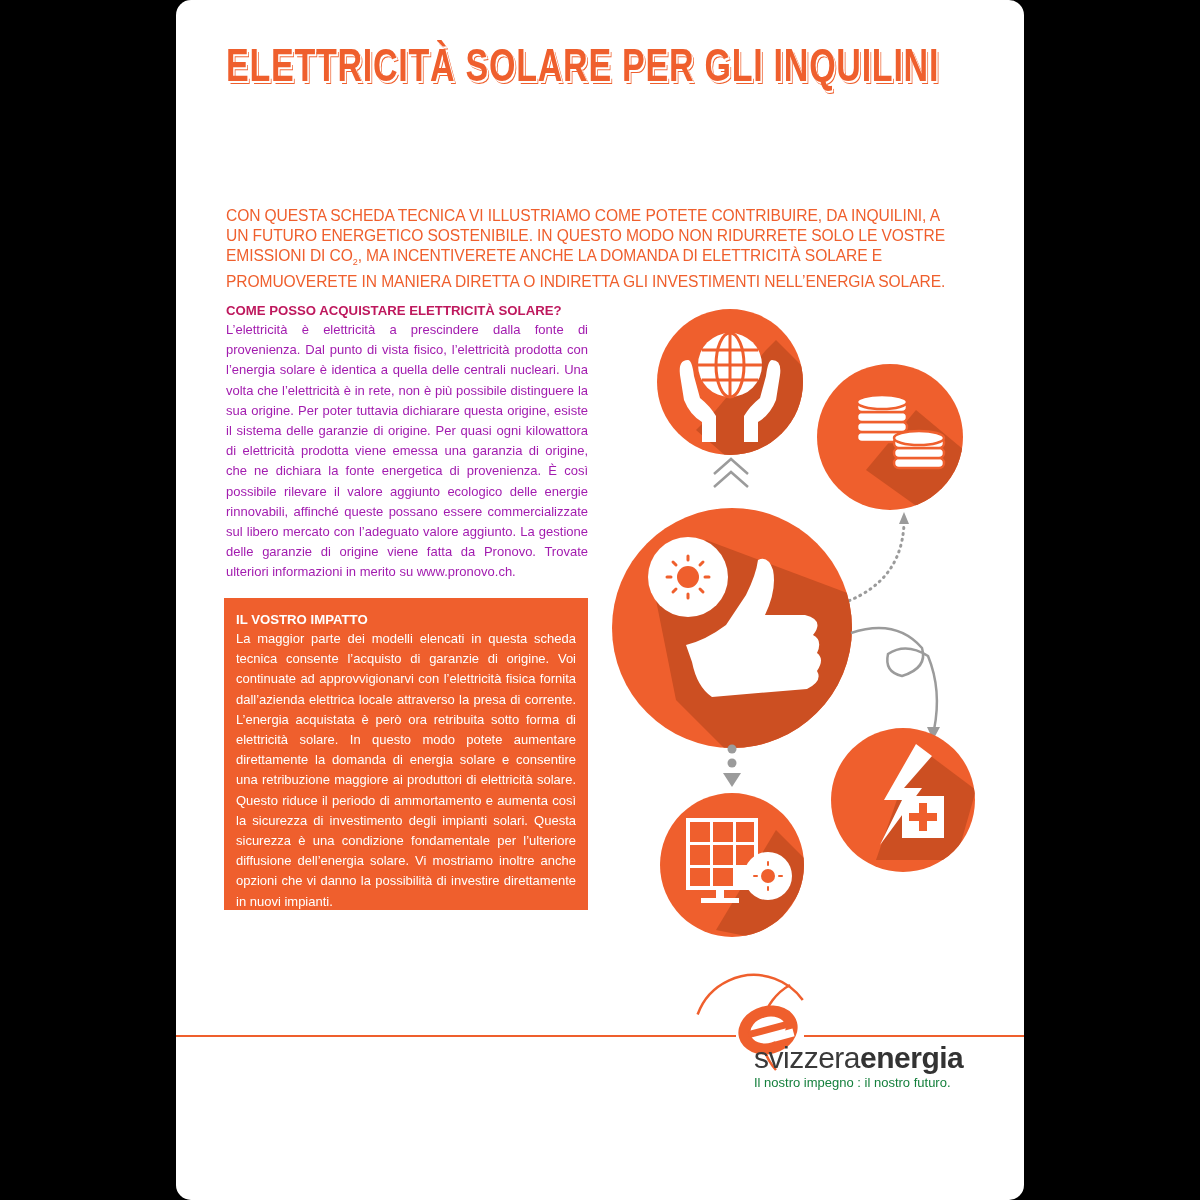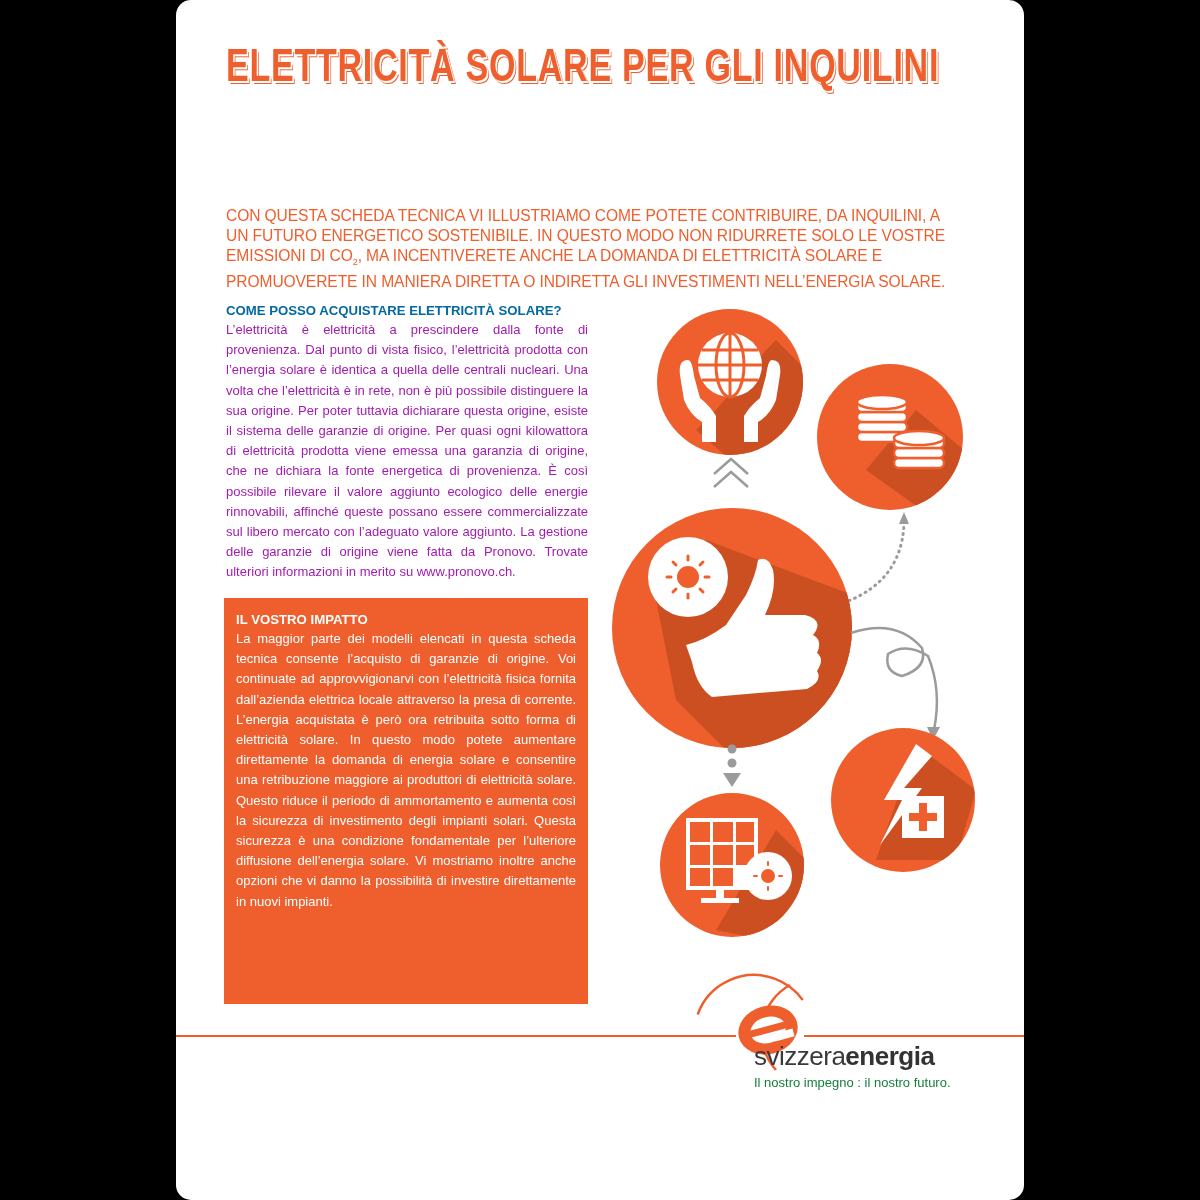--- a/index.html
+++ b/index.html
@@ -24,38 +24,38 @@
     .intro {
       position: absolute; left: 50px; top: 206px; width: 720px;
       color: #ef5f2d; font-size: 15.6px; line-height: 20px;
       text-transform: uppercase; letter-spacing: -0.1px;
     }
     .intro sub { font-size: 9px; }
     .section1 {
       position: absolute; left: 50px; top: 303px; width: 362px;
     }
     .h2 {
-      font-weight: bold; font-size: 13.2px; color: #0369a1; margin: 0 0 2px 0;
+      font-weight: bold; font-size: 13.2px; color: #be185d; margin: 0 0 2px 0;
     }
     .body-text {
       font-size: 13px; line-height: 20.2px; color: #a21caf;
       text-align: justify; margin: 0;
     }
     .impact {
-      position: absolute; left: 48px; top: 598px; width: 364px; height: 406px;
+      position: absolute; left: 48px; top: 598px; width: 364px; height: 312px;
       background: #ef5f2d; box-sizing: border-box; padding: 14px 12px 10px 12px;
     }
     .impact .h2 { color: #fff; }
     .impact .body-text { color: #fff; }
     .diagram { position: absolute; left: 0; top: 0; width: 848px; height: 1200px; }
     .footer-line {
       position: absolute; left: 0; top: 1035px; width: 848px; height: 2px; background: #ef5f2d;
     }
     .logo-word {
-      position: absolute; left: 578px; top: 1041px; font-size: 26px; color: #3a3a3a;
+      position: absolute; left: 578px; top: 1041px; font-size: 30px; color: #3a3a3a;
       white-space: nowrap; letter-spacing: -0.5px;
     }
     .logo-word b { font-weight: bold; color: #333; }
     .logo-tag {
       position: absolute; left: 578px; top: 1075px; font-size: 13px; color: #15803d; white-space: nowrap;
     }
   </style>
 </head>
 <body>
 

